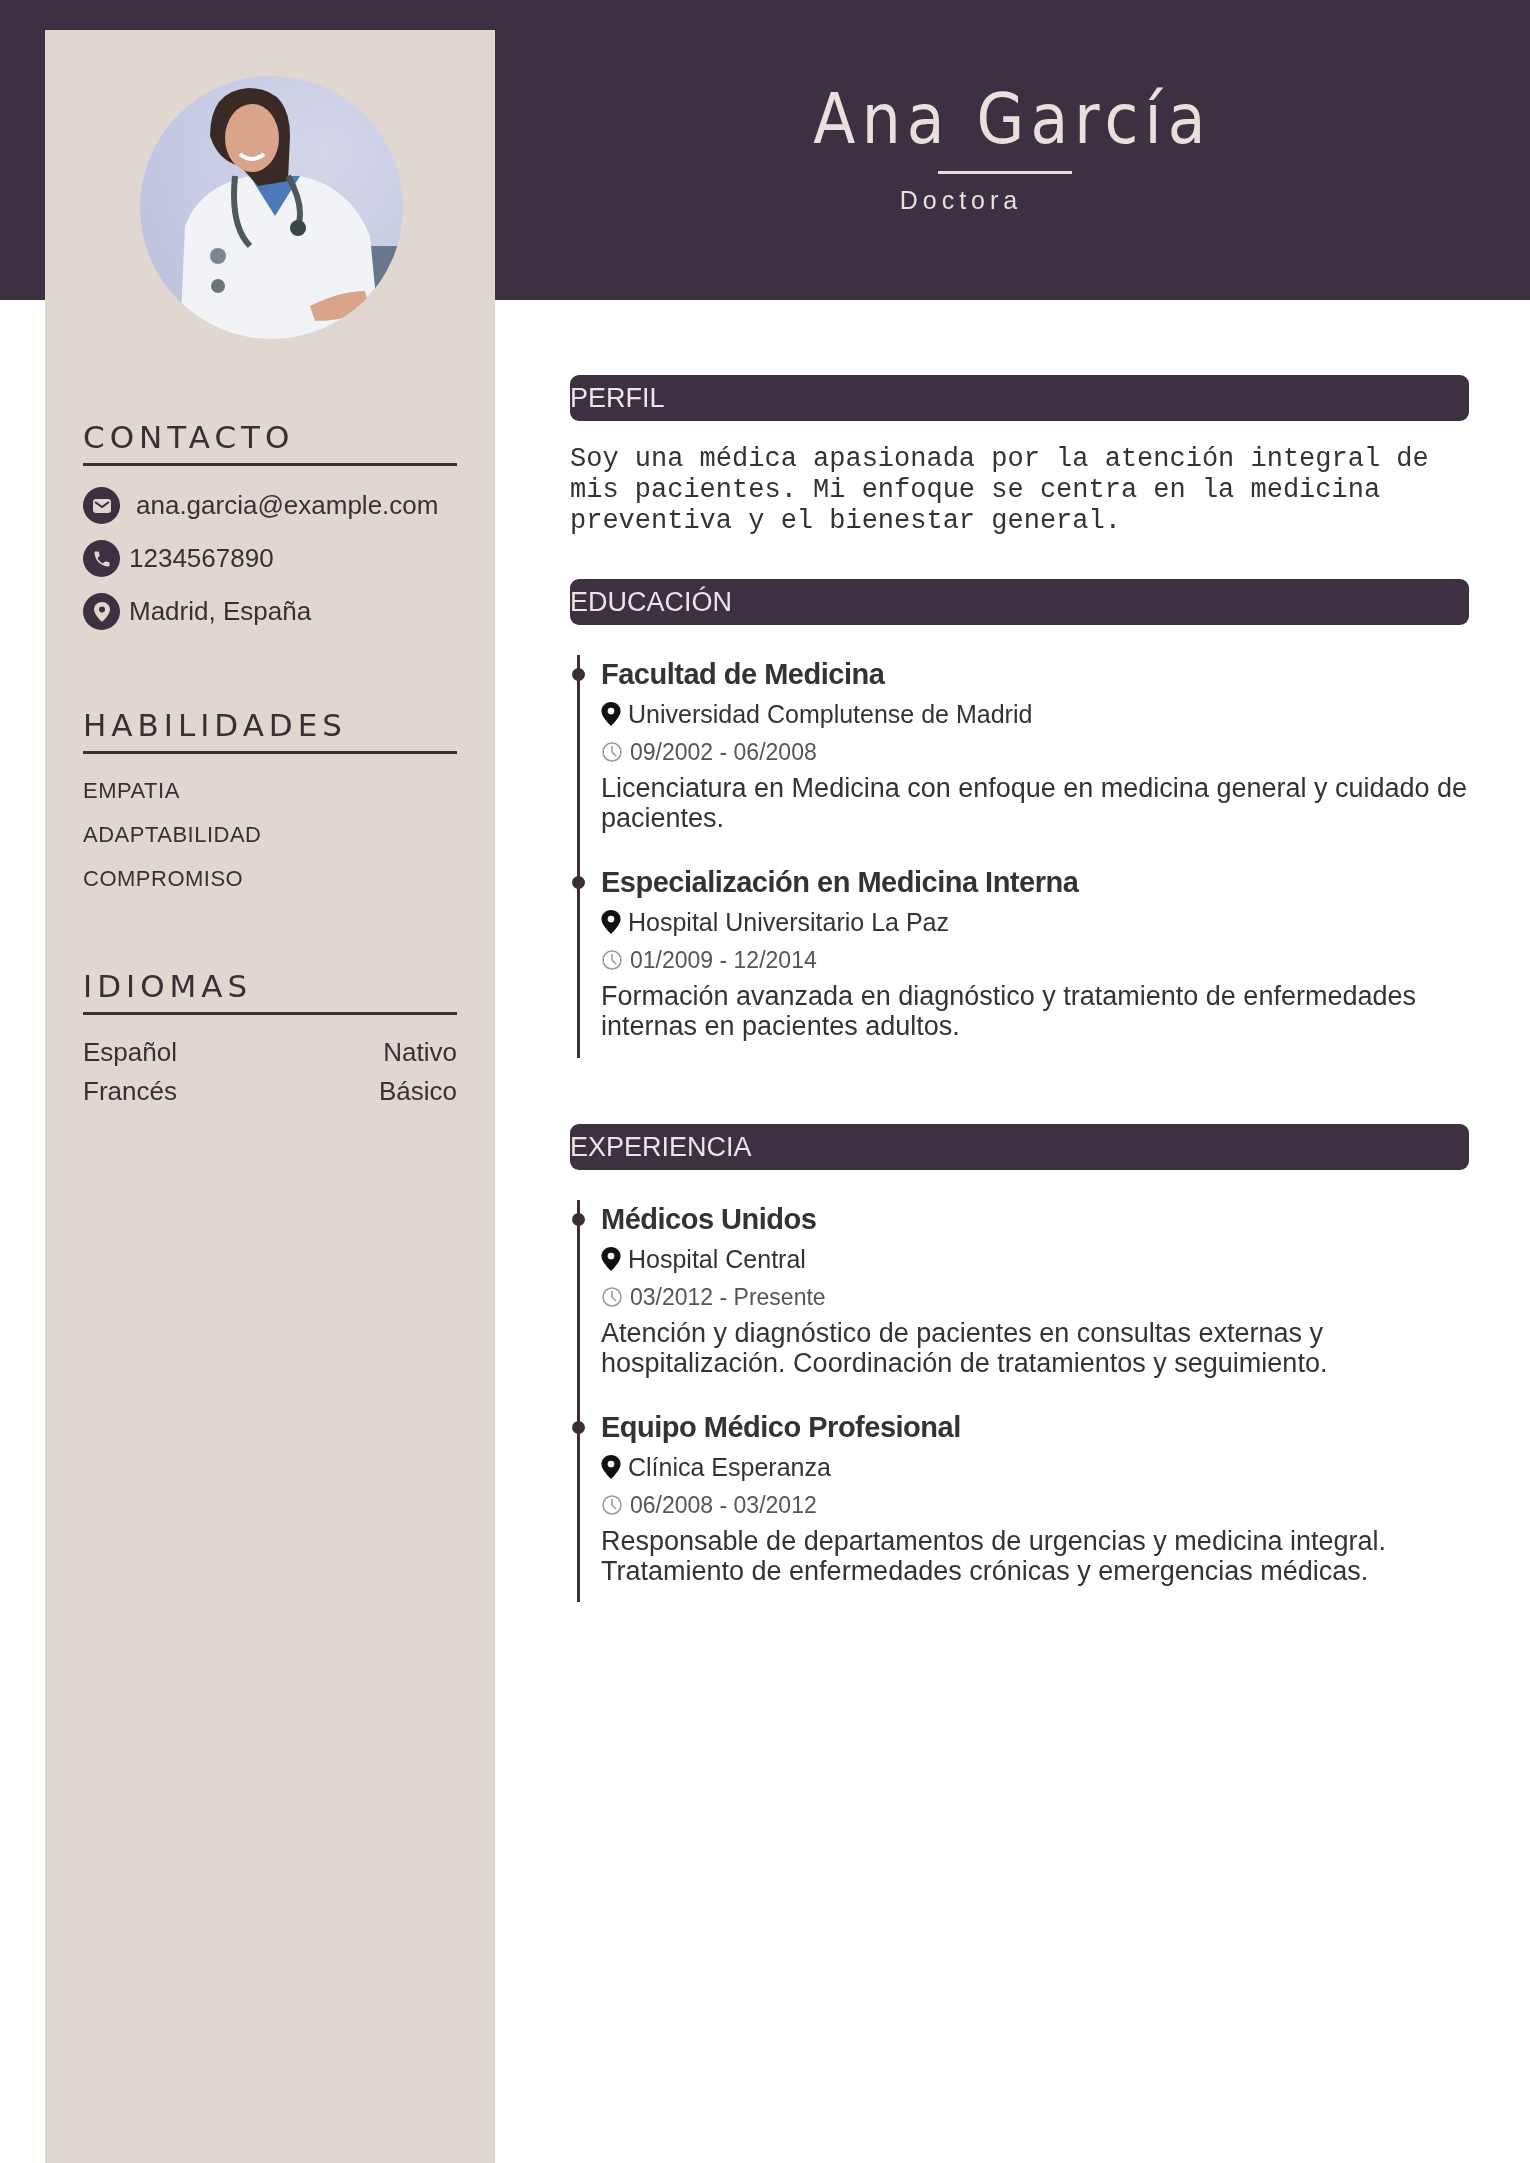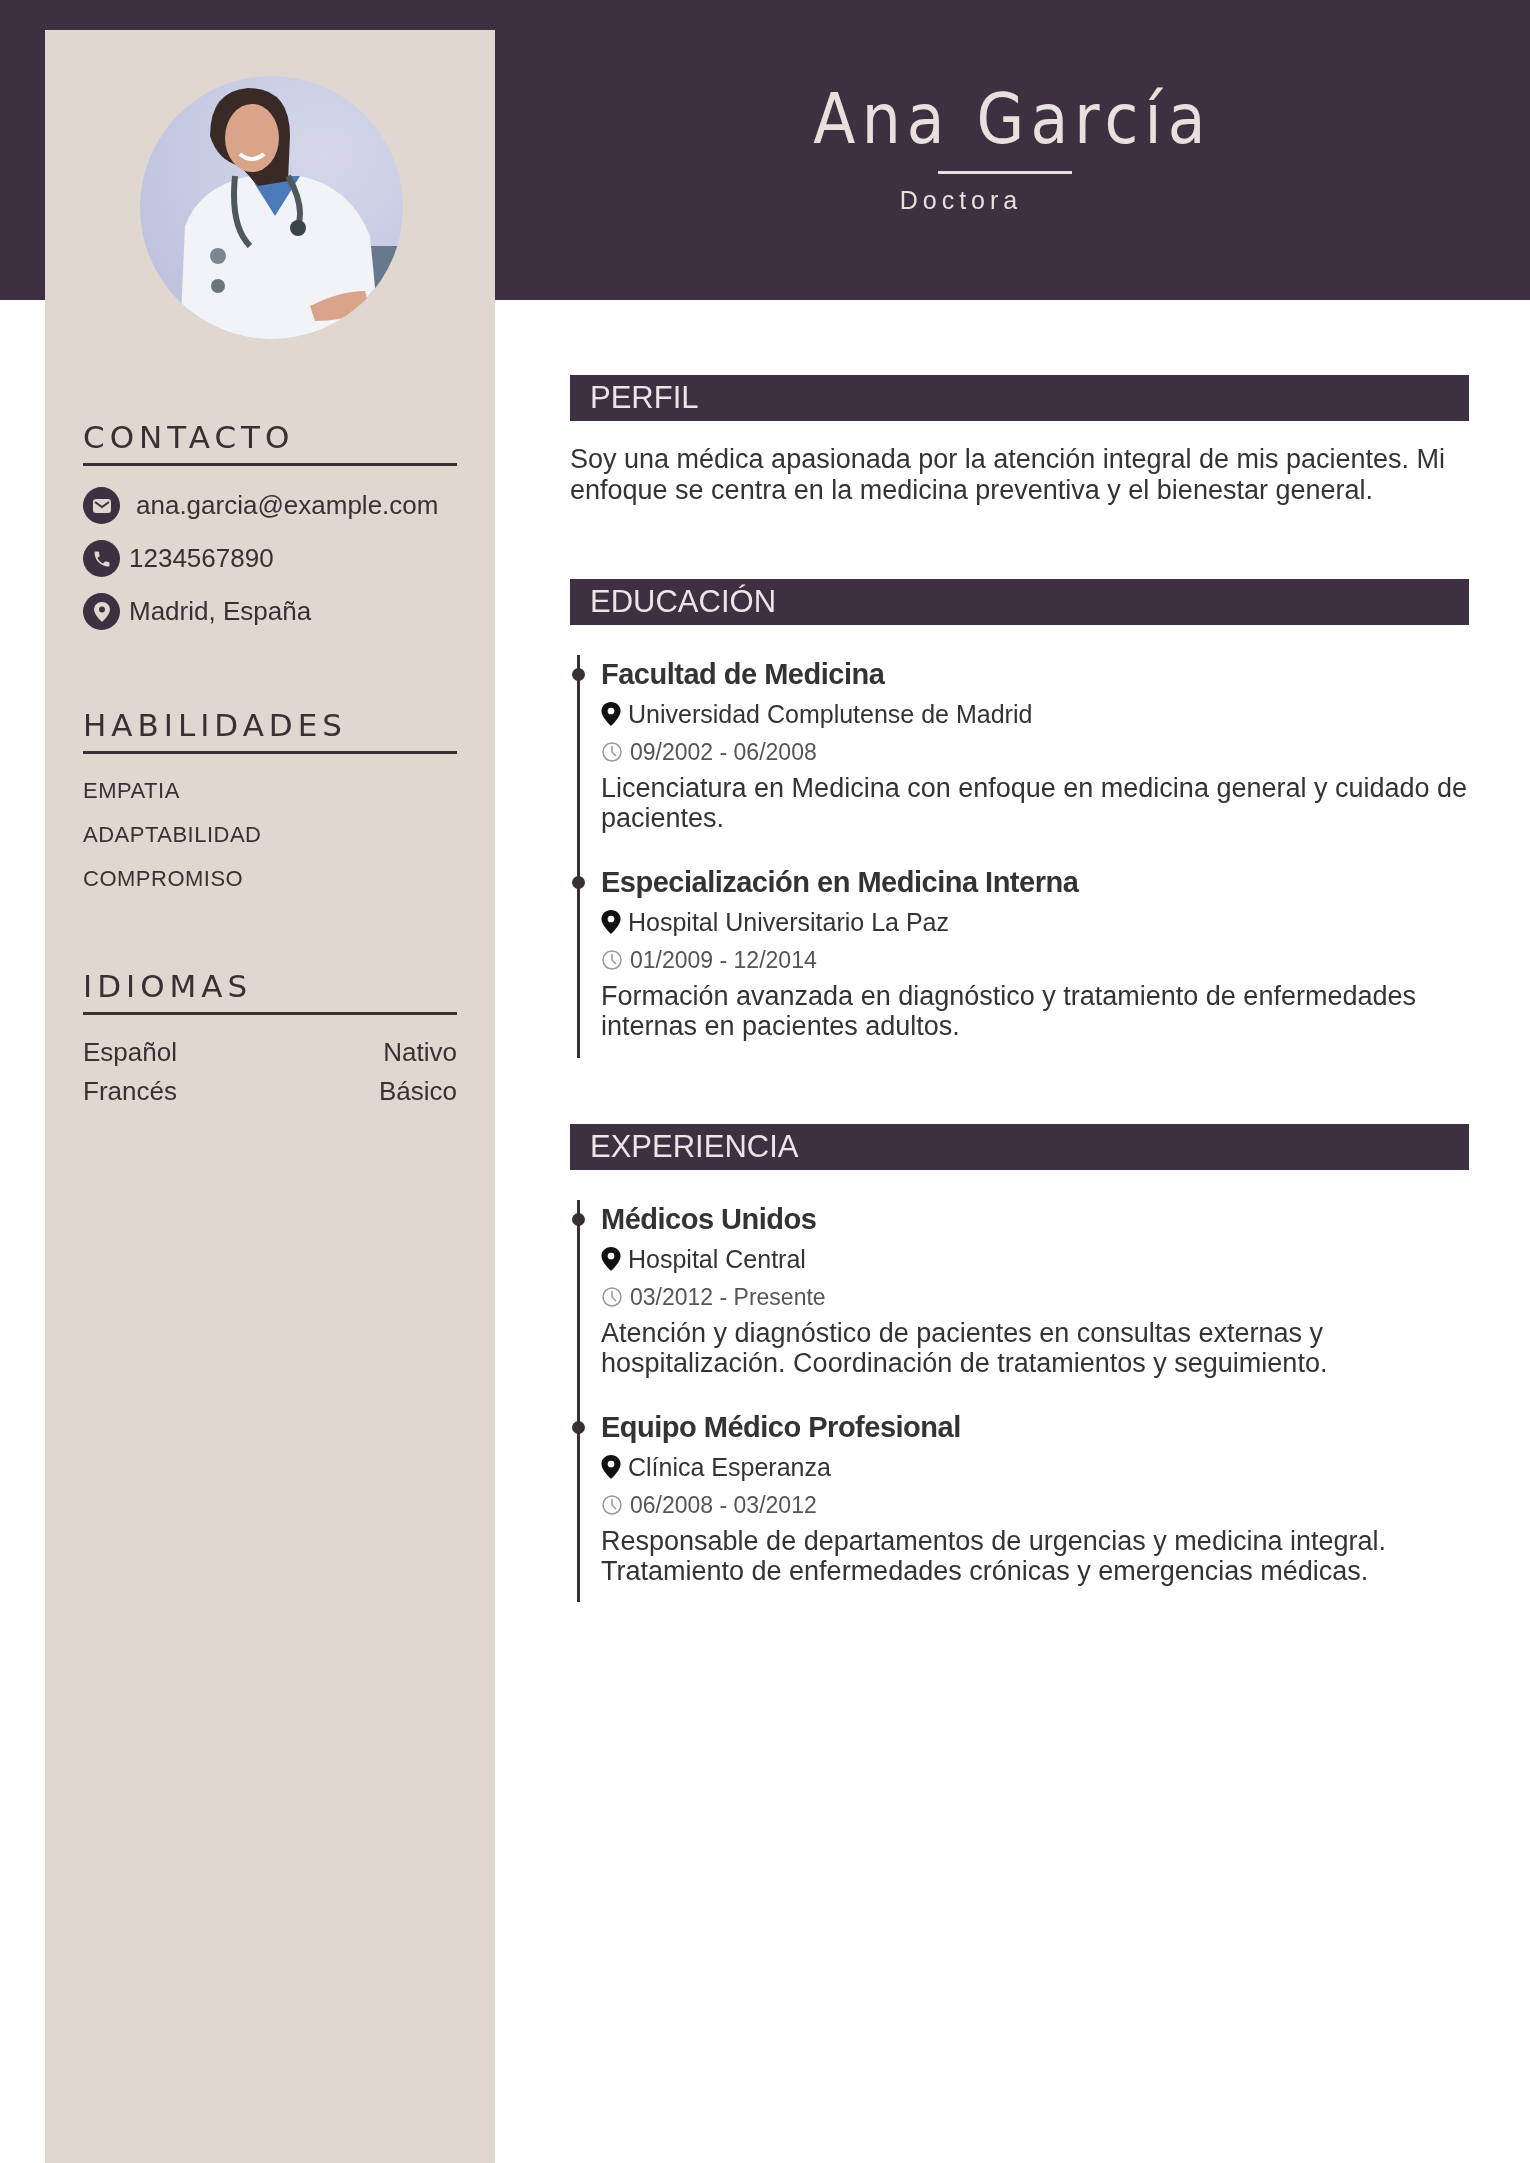--- a/index.html
+++ b/index.html
@@ -40,21 +40,21 @@
   .contact-icon {
     width: 37px; height: 37px; border-radius: 50%; background: #3d3040;
     display: flex; align-items: center; justify-content: center; margin-right: 9px; flex-shrink: 0;
   }
   .contact-text { font-size: 26px; color: #3a3034; }
   .skill { font-size: 22px; color: #3a3034; margin-top: 20px; height: 24px; letter-spacing: 0.5px; }
   .lang-row { display: flex; justify-content: space-between; font-size: 26px; color: #3a3034; margin-top: 8px; }
 
   .section-bar {
     position: absolute; left: 570px; width: 899px; height: 46px; background: #3d3040;
-    color: #ece4e6; font-size: 31px; padding-left: 20px; line-height: 46px;
+    color: #ece4e6; font-size: 27px; padding-left: 0; line-height: 46px; border-radius: 9px;
   }
   .para { position: absolute; left: 570px; width: 899px; font-size: 27px; line-height: 31px; color: #333; }
 
   .timeline { position: absolute; left: 570px; width: 899px; }
   .tl-line { position: absolute; left: 7px; top: 0; width: 3px; background: #3a3034; }
   .tl-item { position: relative; padding-left: 31px; }
   .tl-dot { position: absolute; left: 2px; top: 13px; width: 13px; height: 13px; border-radius: 50%; background: #3a3034; }
   .tl-title { font-size: 29px; font-weight: bold; color: #333; line-height: 38px; letter-spacing: -0.5px; }
   .tl-meta { display: flex; align-items: center; font-size: 25px; color: #333; margin-top: 4px; height: 34px; }
   .tl-date { display: flex; align-items: center; font-size: 23px; color: #555; margin-top: 4px; height: 34px; }
@@ -130,21 +130,21 @@
       <span>Nativo</span>
     </div>
     <div class="lang-row">
       <span>Francés</span>
       <span>Básico</span>
     </div>
   </div>
 </div>
 
 <div class="section-bar" style="top:375px;">PERFIL</div>
-<div class="para" style="top:444px;">Soy una médica apasionada por la atención integral de mis pacientes. Mi enfoque se centra en la medicina preventiva y el bienestar general.</div>
+<div class="para" style="top:444px;font-family:Liberation Mono, monospace;">Soy una médica apasionada por la atención integral de mis pacientes. Mi enfoque se centra en la medicina preventiva y el bienestar general.</div>
 
 <div class="section-bar" style="top:579px;">EDUCACIÓN</div>
 <div class="timeline" style="top:655px;">
   <div class="tl-line" style="height:403px;"></div>
   <div class="tl-item">
     <span class="tl-dot"></span>
     <div class="tl-title">Facultad de Medicina</div>
     <div class="tl-meta">
       <svg width="20" height="24" viewBox="0 0 16 20">
           <path d="M8 0 C3.6 0 0 3.4 0 7.6 C0 13 8 20 8 20 C8 20 16 13 16 7.6 C16 3.4 12.4 0 8 0 Z" fill="#111"></path>

